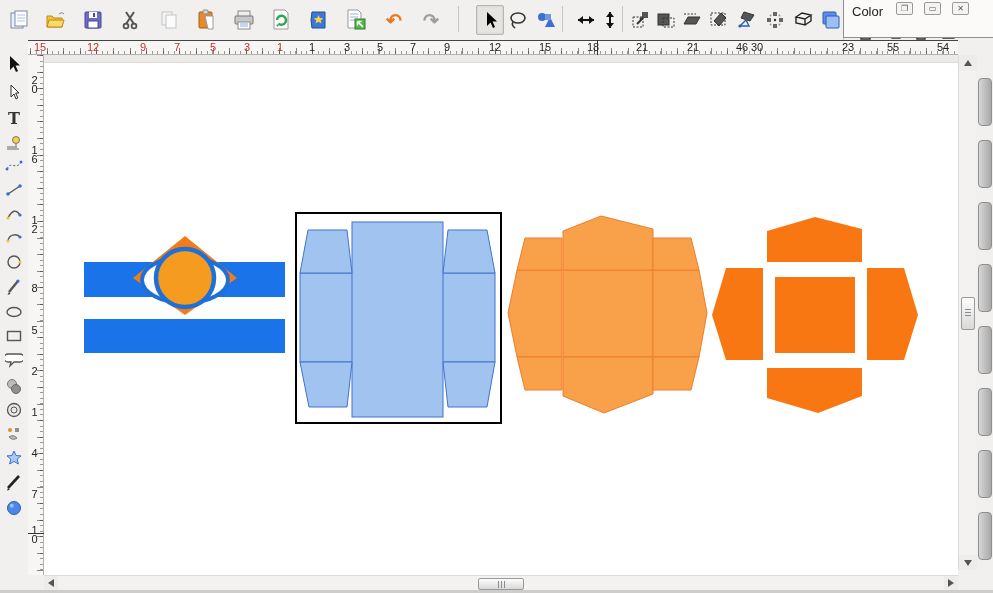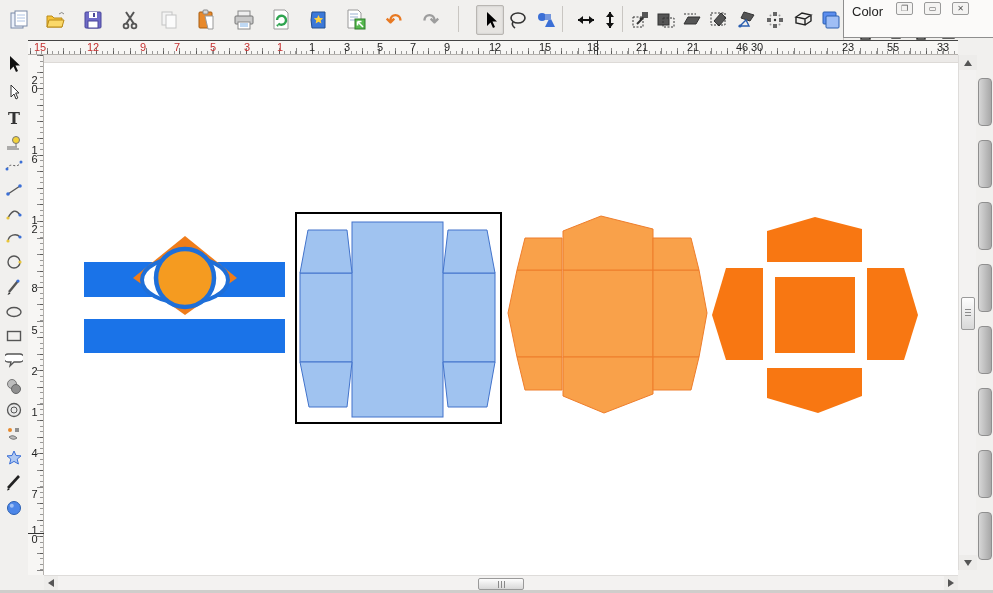--- a/index.html
+++ b/index.html
@@ -309,21 +309,21 @@
       <span class="rlabel" style="left: 419px;">9</span>
       <span class="rlabel" style="left: 467px;">12</span>
       <span class="rlabel" style="left: 517px;">15</span>
       <span class="rlabel" style="left: 565px;">18</span>
       <span class="rlabel" style="left: 614px;">21</span>
       <span class="rlabel" style="left: 665px;">21</span>
       <span class="rlabel" style="left: 714px;">46</span>
       <span class="rlabel" style="left: 729px; text-align: right;">30</span>
       <span class="rlabel" style="left: 820px;">23</span>
       <span class="rlabel" style="left: 865px;">55</span>
-      <span class="rlabel" style="left: 915px;">33</span>
+      <span class="rlabel" style="left: 915px;">54</span>
     </div>
   <div class="hmarker"></div>
   <div class="vruler" id="vruler">
       <span class="rlabel" style="top: 30px;">2
 0</span>
       <span class="rlabel" style="top: 100px;">1
 6</span>
       <span class="rlabel" style="top: 170px;">1
 2</span>
       <span class="rlabel" style="top: 233px;">8</span>

